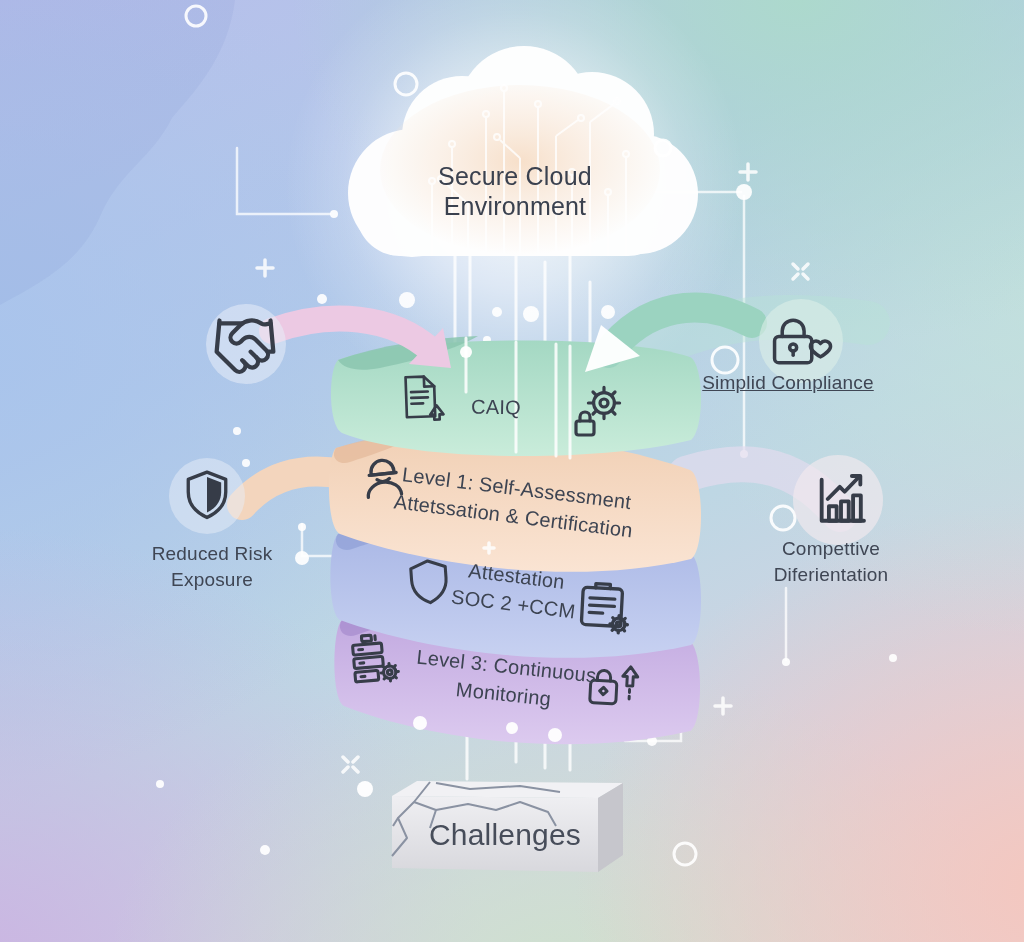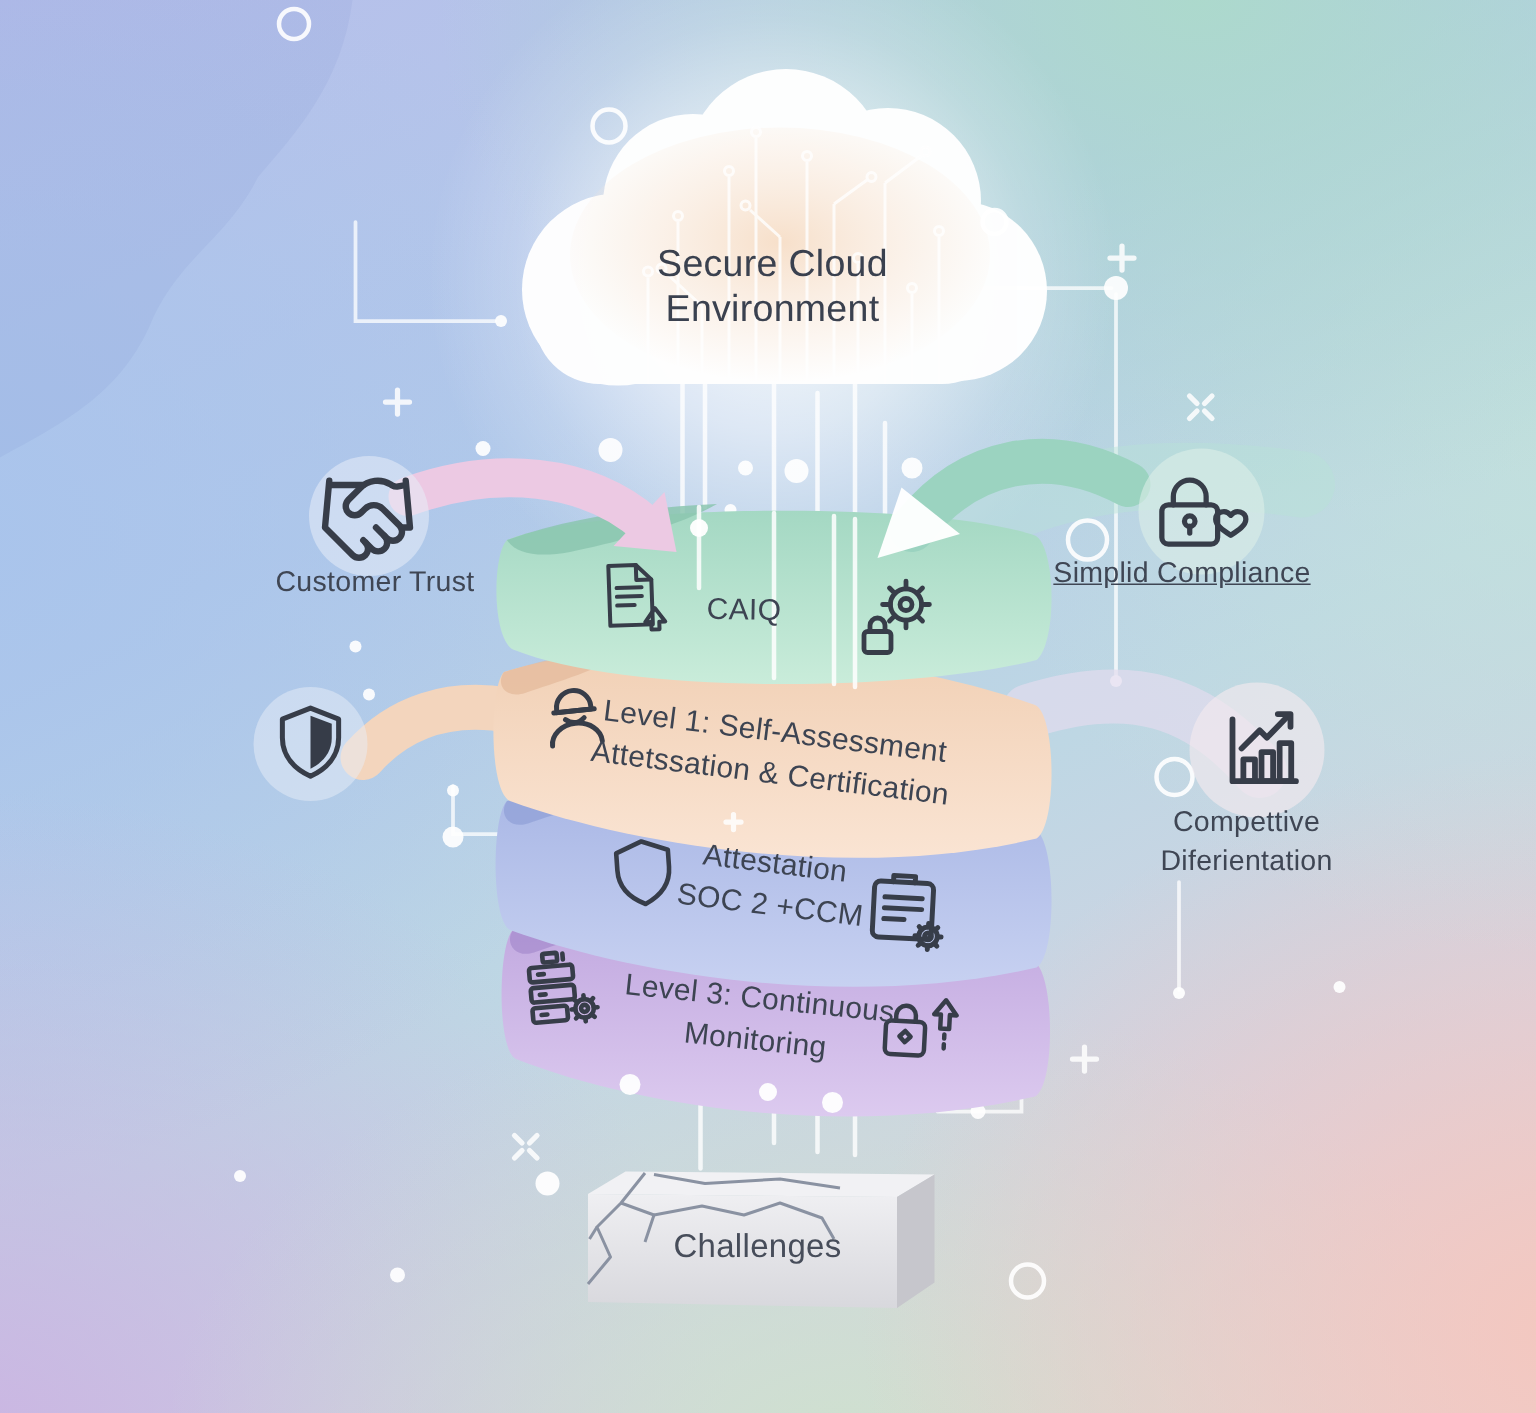--- a/index.html
+++ b/index.html
@@ -21,21 +21,21 @@
   svg.layer{position:absolute;left:0;top:0;z-index:1;}
   .label{
     position:absolute;z-index:4;color:#3d4452;text-align:center;
     white-space:pre-line;font-weight:500;letter-spacing:.2px;pointer-events:none;
   }
   .cloud-title{left:375px;top:162px;width:280px;font-size:25px;line-height:1.18;color:#3a414f;}
   .layer1-label{left:448px;top:396px;width:96px;font-size:20px;transform:rotate(1deg);}
   .layer2-label{left:350px;top:474px;width:330px;font-size:20px;line-height:1.4;transform:rotate(7deg);}
   .layer3-label{left:390px;top:562px;width:250px;font-size:20px;line-height:1.4;transform:rotate(7deg);}
   .layer4-label{left:360px;top:652px;width:290px;font-size:20px;line-height:1.4;transform:rotate(6deg);}
-  .challenges-label{left:390px;top:818px;width:230px;font-size:22px;color:#474d5a;}
+  .challenges-label{left:390px;top:818px;width:230px;font-size:30px;color:#474d5a;}
   .side-label{font-size:19px;line-height:1.35;color:#3f4654;}
   .customer-trust{left:150px;top:376px;width:200px;}
   .reduced-risk{left:112px;top:541px;width:200px;}
   .simplid{left:682px;top:370px;width:212px;text-decoration:underline;}
   .compettive{left:731px;top:536px;width:200px;text-align:center;}
   .icon{position:absolute;z-index:3;pointer-events:none;}
   .icon svg{display:block;stroke:#373d49;fill:none;stroke-linecap:round;stroke-linejoin:round;}
 </style>
 </head>
 <body>
@@ -361,18 +361,19 @@
   <div class="label cloud-title">Secure Cloud
 Environment</div>
   <div class="label layer1-label">CAIQ</div>
   <div class="label layer2-label">Level 1: Self-Assessment
 Attetssation &amp; Certification</div>
   <div class="label layer3-label">Attestation
 SOC 2 +CCM</div>
   <div class="label layer4-label">Level 3: Continuous
 Monitoring</div>
   <div class="label challenges-label">Challenges</div>
-  <div class="label side-label customer-trust">Customer Trust</div>
+  <div class="label side-label reduced-risk">Reduced Risk
+Exposure</div>
   <div class="label side-label simplid">Simplid Compliance</div>
   <div class="label side-label compettive">Compettive
 Diferientation</div>
 
 </div>
 
 </body></html>

